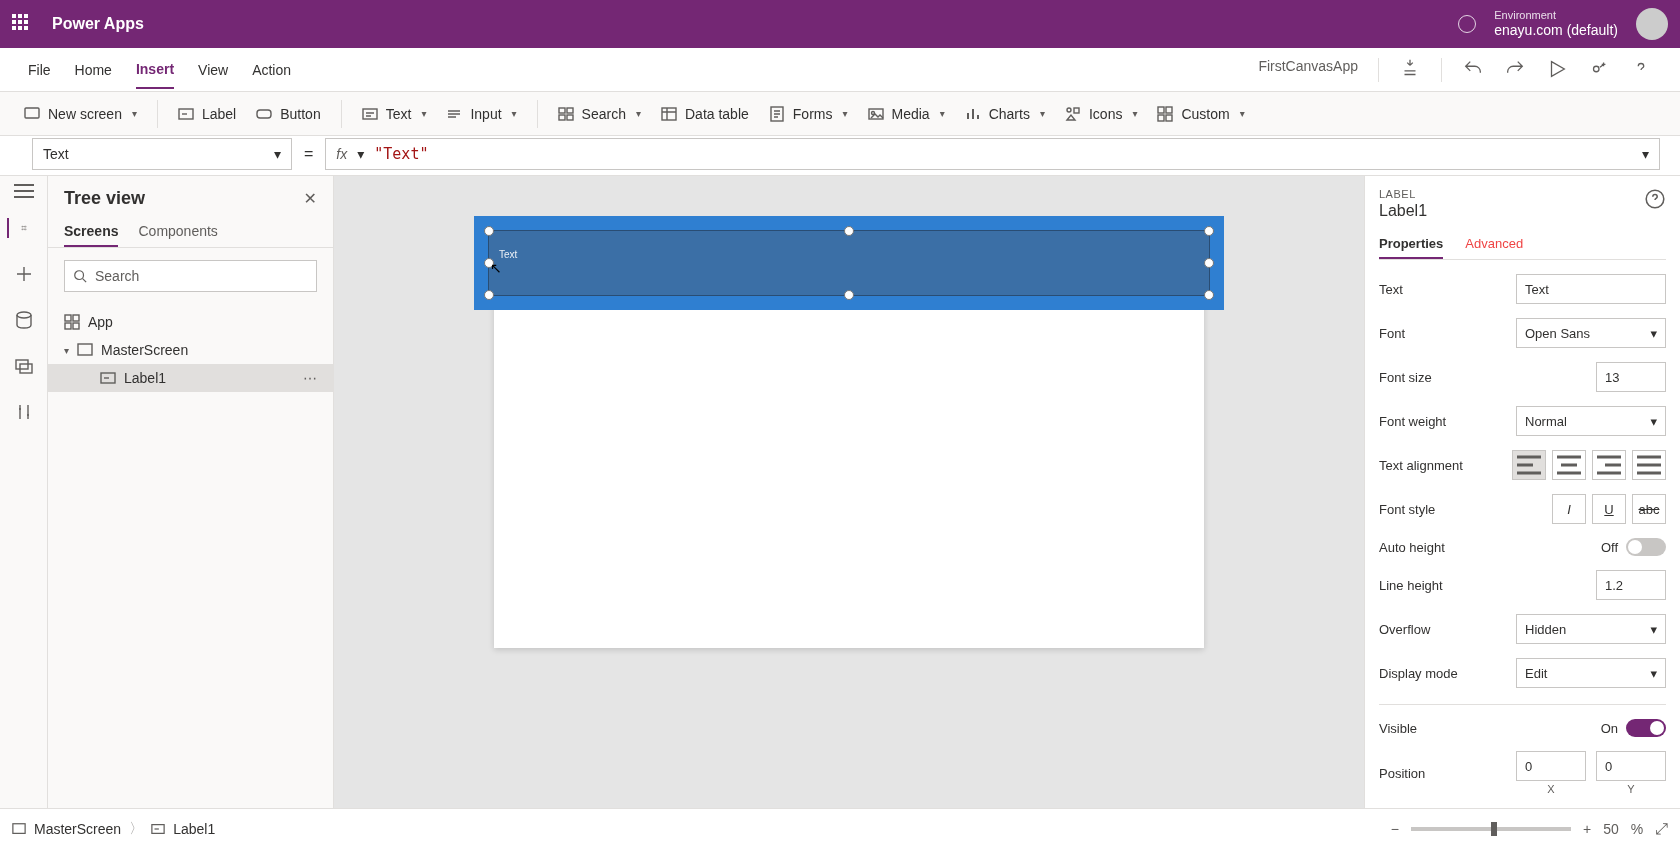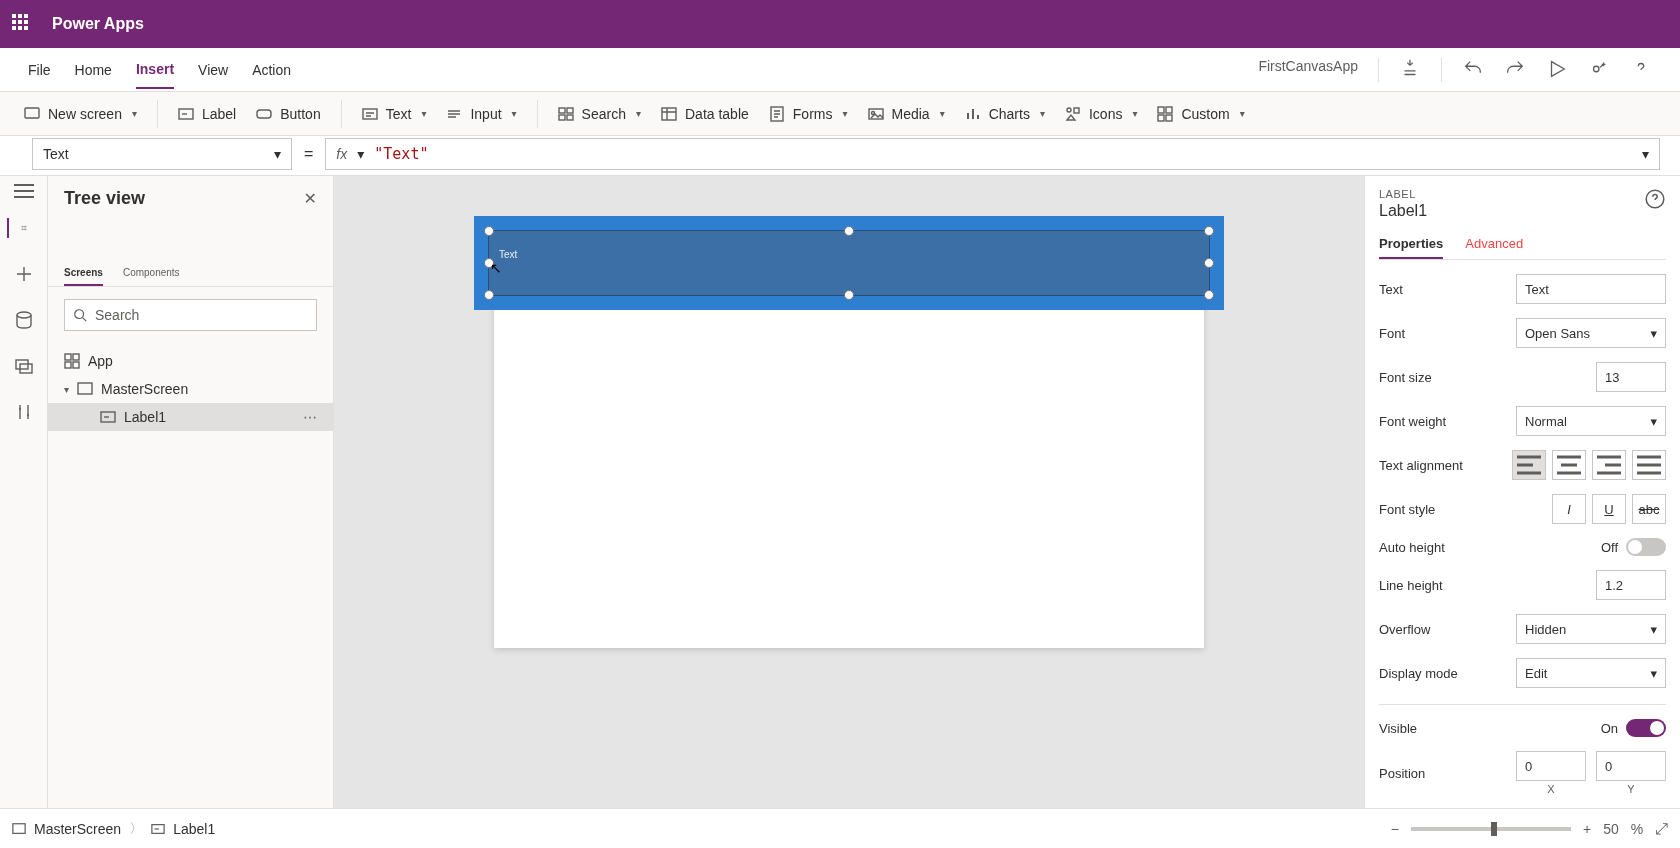--- a/index.html
+++ b/index.html
@@ -47,21 +47,21 @@
   .railbar { width:48px; background:#faf9f8; border-right:1px solid #e1dfdd; display:flex; flex-direction:column; align-items:center; padding-top:14px; gap:26px; }
   .rail-icon { width:20px; height:2px; background:#605e5c; box-shadow:0 -6px 0 #605e5c, 0 6px 0 #605e5c; }
   .rail-btn { width:20px; height:20px; color:#605e5c; display:flex; align-items:center; justify-content:center; }
   .rail-btn.active { border-left:2px solid #742774; margin-left:-14px; padding-left:12px;}
   
   .tree-panel { width:286px; background:#faf9f8; border-right:1px solid #e1dfdd; display:flex; flex-direction:column; }
   .tree-head { display:flex; align-items:center; justify-content:space-between; padding: 12px 16px 8px 16px;}
   .tree-title { font-size:18px; font-weight:600;}
   .tree-close { color:#605e5c; font-size:16px; cursor:pointer;}
   .tree-tabs { display:flex; gap:20px; padding: 0 16px; border-bottom:1px solid #e1dfdd;}
-  .tree-tabs .tt { padding:6px 0; font-size:10px; color:#605e5c; cursor:pointer;margin-top:44px;}
+  .tree-tabs .tt { padding:6px 0; font-size:14px; color:#605e5c; cursor:pointer;}
   .tree-tabs .tt.active { color:#323130; font-weight:600; border-bottom:2px solid #742774;}
   .tree-search { margin:12px 16px; }
   .tree-search .sbox { height:32px; border:1px solid #c8c6c4; background:#fff; display:flex; align-items:center; padding:0 8px; gap:8px; color:#605e5c;}
   .tree-list { padding: 4px 0; }
   .tree-item { display:flex; align-items:center; gap:8px; padding:6px 16px; font-size:14px; cursor:pointer;}
   .tree-item.deep { padding-left:52px;}
   .tree-item.selected { background:#e1dfdd;}
   .tree-item .more { margin-left:auto; color:#605e5c;}
   .ti-icon { width:16px; height:16px; }
   
@@ -120,20 +120,28 @@
       <span></span>
       <span></span>
       <span></span>
       <span></span>
       <span></span>
       <span></span>
       <span></span>
       <span></span>
     </div>
   <div class="app-title">Power Apps</div>
+  <div class="top-right">
+    <div class="env-icon"></div>
+    <div class="env-block">
+      <span class="env-label">Environment</span>
+      <span class="env-name">enayu.com (default)</span>
+    </div>
+    <div class="avatar"></div>
+  </div>
 </div>
 
 <div class="menubar">
   <div class="mi">File</div>
   <div class="mi">Home</div>
   <div class="mi active">Insert</div>
   <div class="mi">View</div>
   <div class="mi">Action</div>
   <div class="right">
     <span class="doc">FirstCanvasApp</span>

